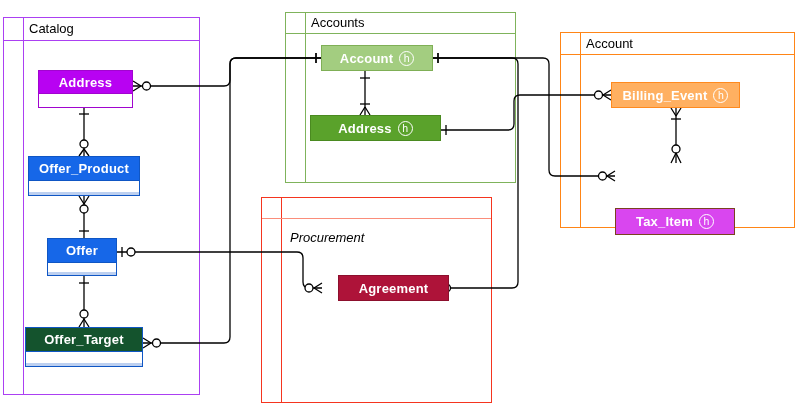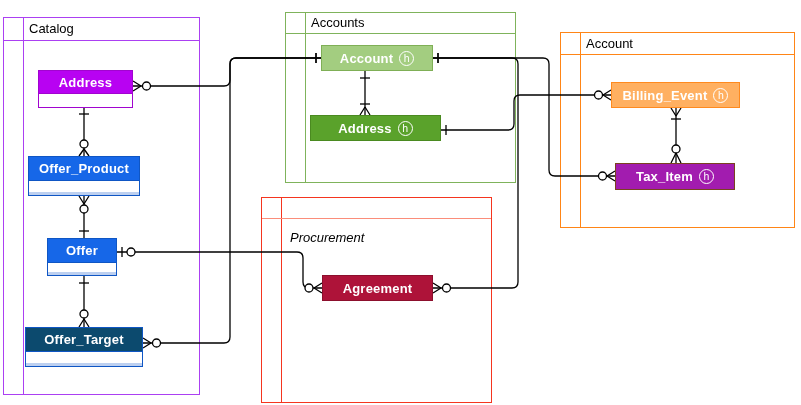--- a/index.html
+++ b/index.html
@@ -57,36 +57,36 @@
 
   .e-offer-product{left:28px;top:156px;width:112px;height:25px;}
   .e-offer-product .hdr{background:#1667E8;border:1.5px solid #0F56C4;}
   .e-offer-product .attrs{top:25px;height:15px;border:1.5px solid #0F56C4;border-top:none;box-shadow:inset 0 -3px #BDD0F0;}
 
   .e-offer{left:47px;top:238px;width:70px;height:25px;}
   .e-offer .hdr{background:#1667E8;border:1.5px solid #0F56C4;}
   .e-offer .attrs{top:25px;height:13px;border:1.5px solid #0F56C4;border-top:none;box-shadow:inset 0 -3px #BDD0F0;}
 
   .e-offer-target{left:25px;top:327px;width:118px;height:25px;}
-  .e-offer-target .hdr{background:#0c4a6e;border:1.5px solid #0F56C4;}
+  .e-offer-target .hdr{background:#14532d;border:1.5px solid #0F56C4;}
   .e-offer-target .attrs{top:25px;height:15px;border:1.5px solid #0F56C4;border-top:none;box-shadow:inset 0 -3px #BDD0F0;}
 
   .e-account{left:321px;top:45px;width:112px;height:26px;}
   .e-account .hdr{background:#A3CD80;border:1.5px solid #7FAF56;}
 
   .e-address{left:310px;top:115px;width:131px;height:26px;}
   .e-address .hdr{background:#5AA22B;border:1.5px solid #4A8A20;}
 
   .e-billing-event{left:611px;top:82px;width:129px;height:26px;}
   .e-billing-event .hdr{background:#FFB061;border:1.5px solid #FF8A1E;}
 
   .e-tax-item{left:615px;top:163px;width:120px;height:27px;}
-  .e-tax-item .hdr{background:#a21caf;border:1.5px solid #7A4220;}
-
-  .e-agreement{left:322px;top:275px;width:111px;height:26px;}
+  .e-tax-item .hdr{background:#d946ef;border:1.5px solid #7A4220;margin-top:45px;}
+
+  .e-agreement{left:338px;top:275px;width:111px;height:26px;}
   .e-agreement .hdr{background:#AE1339;border:1.5px solid #8C0F2D;}
 </style>
 </head>
 <body>
 
 <div class="canvas">
 
   <div class="group g-catalog">
     <div class="col-line"></div>
     <div class="header-line"></div>

